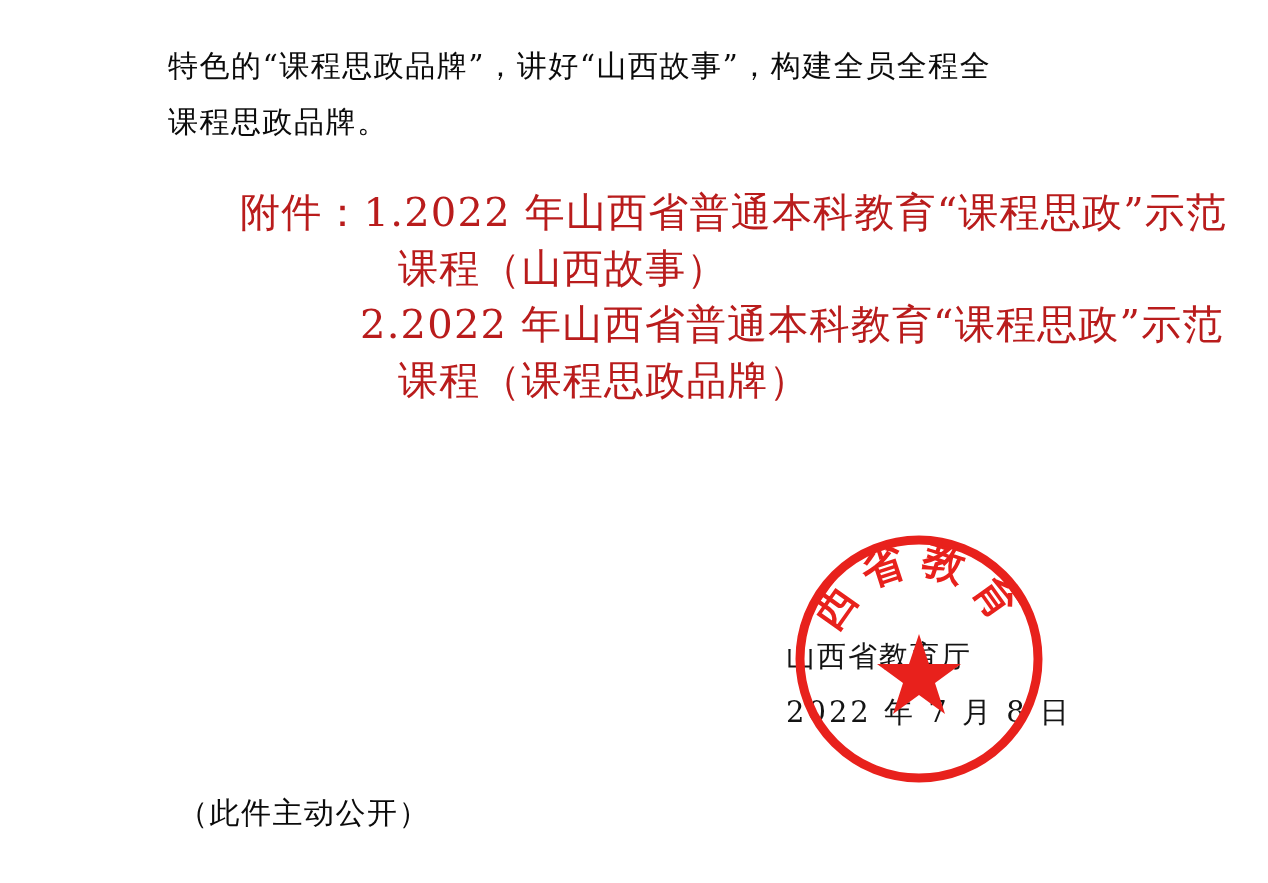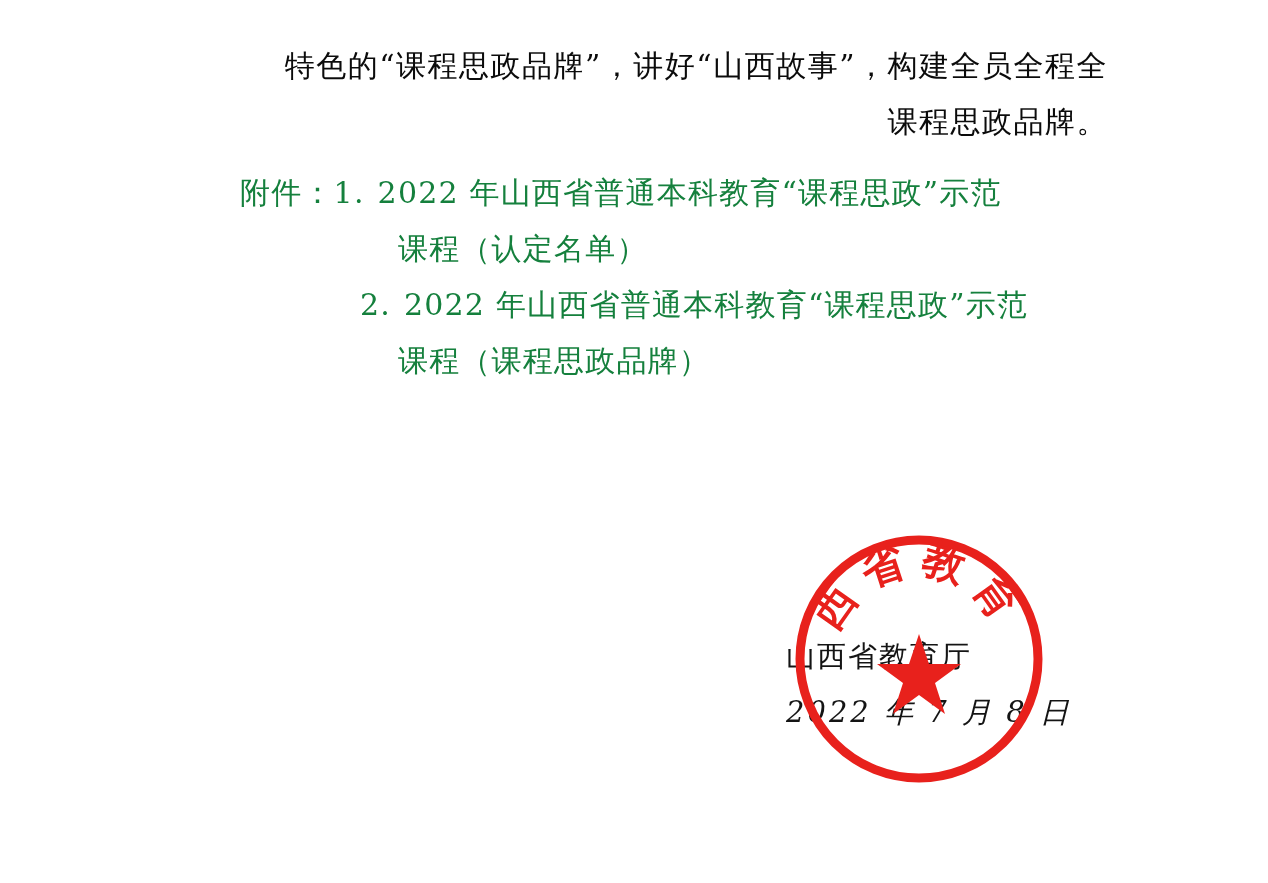--- a/index.html
+++ b/index.html
@@ -28,32 +28,31 @@
     top: 38px;
     width: 940px;
     font-size: 30px;
     line-height: 56px;
     letter-spacing: 1.5px;
     color: #0b0b0b;
   }
 
   .para-line {
     white-space: pre;
-    text-align: right;
   }
 
   .attach-block {
     position: absolute;
     left: 168px;
-    top: 165px;
+    top: 184px;
     width: 960px;
-    font-size: 30px;
+    font-size: 40px;
     line-height: 56px;
     letter-spacing: 1.2px;
-    color: #15803d;
+    color: #b91c1c;
   }
   .attach-row {
     display: flex;
     align-items: flex-start;
     white-space: pre;
   }
   .attach-label {
     padding-left: 72px;
   }
   .attach-num {
@@ -73,21 +72,20 @@
     position: absolute;
     left: 786px;
     top: 628px;
     font-size: 29px;
     line-height: 56px;
     letter-spacing: 2px;
     color: #141414;
   }
   .sig-date {
     letter-spacing: 3px;
-    font-style: italic;
   }
 
   
   .seal {
     position: absolute;
     left: 790px;
     top: 530px;
     width: 258px;
     height: 258px;
     pointer-events: none;
@@ -117,21 +115,21 @@
     <div class="para-line">课程思政品牌。</div>
   </div>
 
   <div class="attach-block">
 
     <div class="attach-row">
       <span class="attach-label">附件：</span>
       <span class="attach-num">1.</span>
       <span>2022 年山西省普通本科教育“课程思政”示范</span>
     </div>
-    <div class="attach-indent">课程（认定名单）</div>
+    <div class="attach-indent">课程（山西故事）</div>
 
     <div class="attach-row attach-row-2">
       <span class="attach-num">2.</span>
       <span>2022 年山西省普通本科教育“课程思政”示范</span>
     </div>
     <div class="attach-indent">课程（课程思政品牌）</div>
 
   </div>
 
   <div class="signature">
@@ -145,14 +143,15 @@
         <path id="sealArc" d="M 44,129 A 85,85 0 0 1 214,129" fill="none"></path>
       </defs>
       <circle cx="129" cy="129" r="119" fill="none" stroke="#e8211c" stroke-width="9"></circle>
       <text font-family="'DejaVu Serif','Liberation Serif',serif" font-size="42" font-weight="bold" fill="#e8211c" letter-spacing="12">
         <textPath href="#sealArc" startOffset="50%" text-anchor="middle">山西省教育厅</textPath>
       </text>
       <polygon fill="#e8211c" points="129,104 139,134 171,134 145,153 155,184 129,165 103,184 113,153 87,134 119,134"></polygon>
     </svg>
   </div>
 
+  <div class="footer-note">（此件主动公开）</div>
 
 </div>
 
 </body></html>

